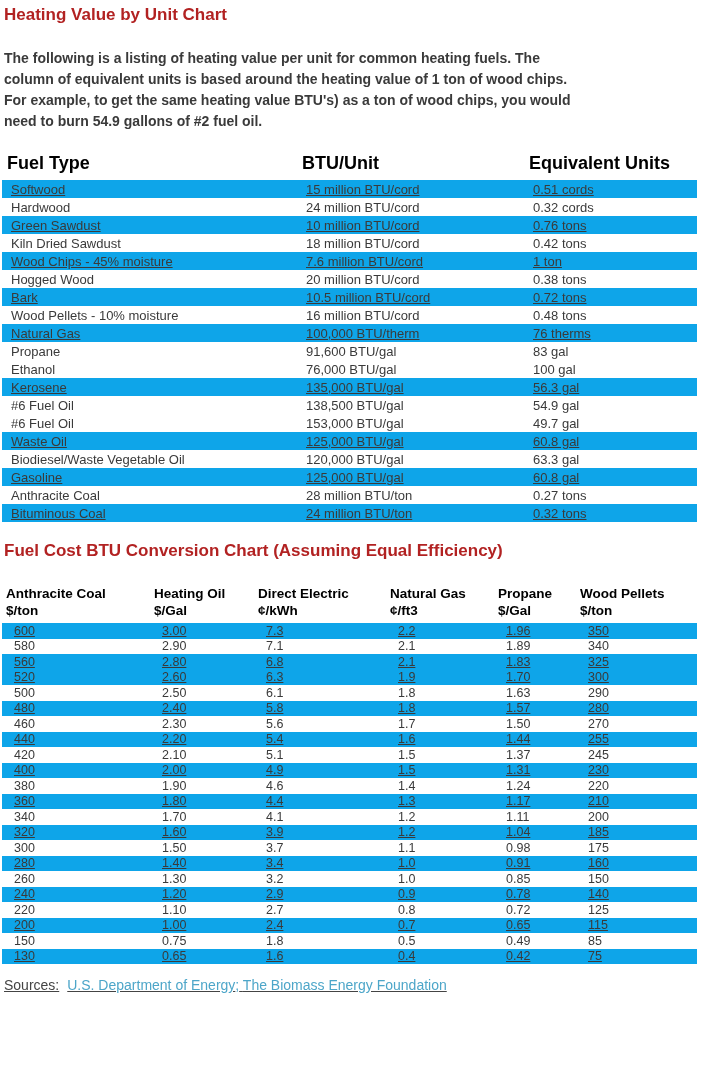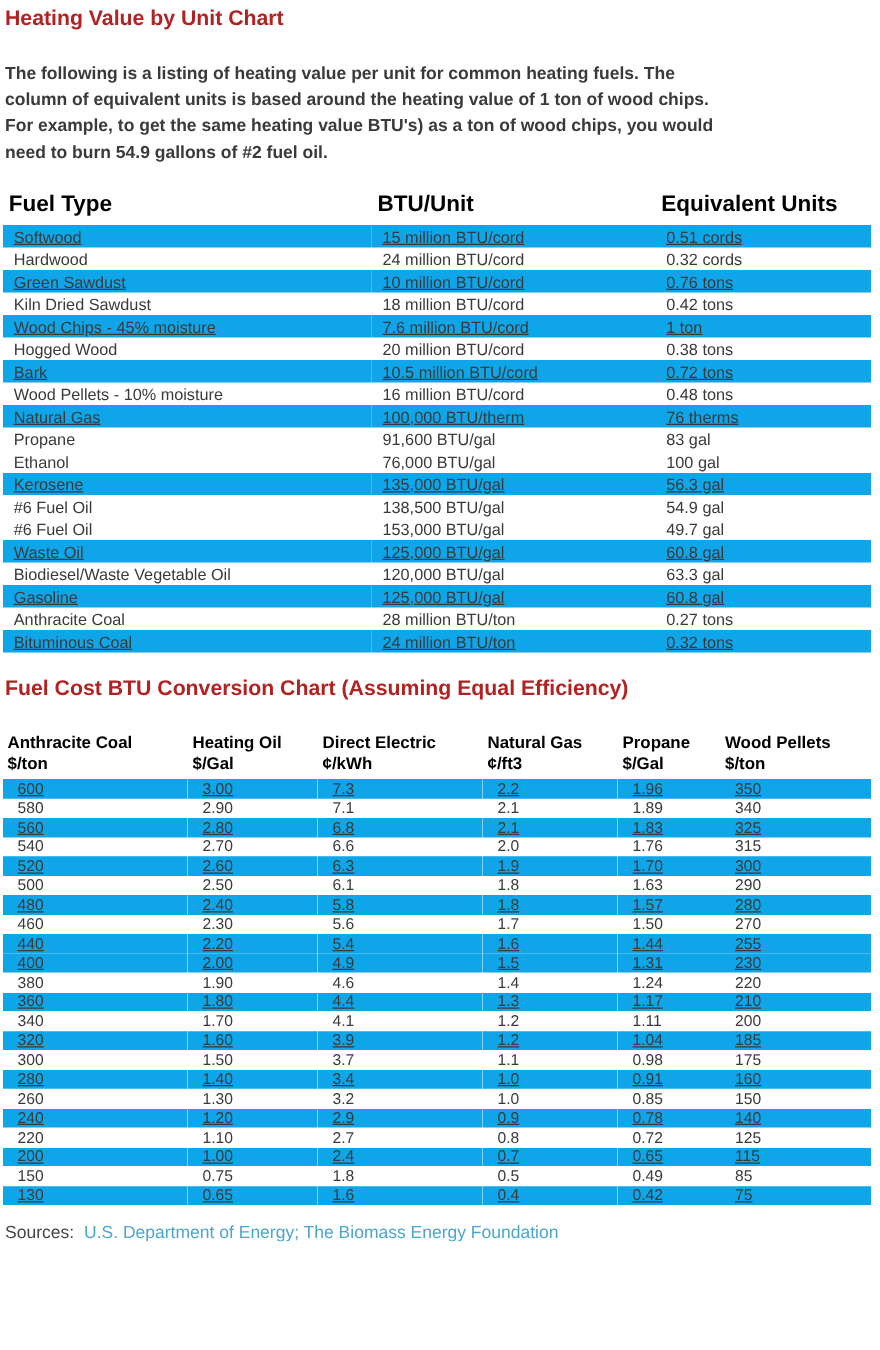--- a/index.html
+++ b/index.html
@@ -83,20 +83,21 @@
   table.t2 col.c4 { width: 108px; }
   table.t2 col.c5 { width: 82px;  }
   table.t2 col.c6 { width: 121px; }
 
   tr.stripe { background: #0ea5e9; text-decoration: underline; }
 
   p.sources {
     font-size: 14px;
     margin: 13px 0 0 4px;
     color: #444444;
+    text-decoration: underline;
   }
   p.sources .label { margin-right: 8px; }
   a.src-link, span.src-sep {
     color: #4da6c9;
     text-decoration: none;
   }
 </style>
 </head>
 <body>
 
@@ -275,28 +276,20 @@
           <td>340</td>
         </tr>
         <tr class="stripe">
           <td>560</td>
           <td>2.80</td>
           <td>6.8</td>
           <td>2.1</td>
           <td>1.83</td>
           <td>325</td>
         </tr>
-        <tr>
-          <td>540</td>
-          <td>2.70</td>
-          <td>6.6</td>
-          <td>2.0</td>
-          <td>1.76</td>
-          <td>315</td>
-        </tr>
         <tr class="stripe">
           <td>520</td>
           <td>2.60</td>
           <td>6.3</td>
           <td>1.9</td>
           <td>1.70</td>
           <td>300</td>
         </tr>
         <tr>
           <td>500</td>
@@ -323,20 +316,28 @@
           <td>270</td>
         </tr>
         <tr class="stripe">
           <td>440</td>
           <td>2.20</td>
           <td>5.4</td>
           <td>1.6</td>
           <td>1.44</td>
           <td>255</td>
         </tr>
+        <tr>
+          <td>420</td>
+          <td>2.10</td>
+          <td>5.1</td>
+          <td>1.5</td>
+          <td>1.37</td>
+          <td>245</td>
+        </tr>
         <tr class="stripe">
           <td>400</td>
           <td>2.00</td>
           <td>4.9</td>
           <td>1.5</td>
           <td>1.31</td>
           <td>230</td>
         </tr>
         <tr>
           <td>380</td>

